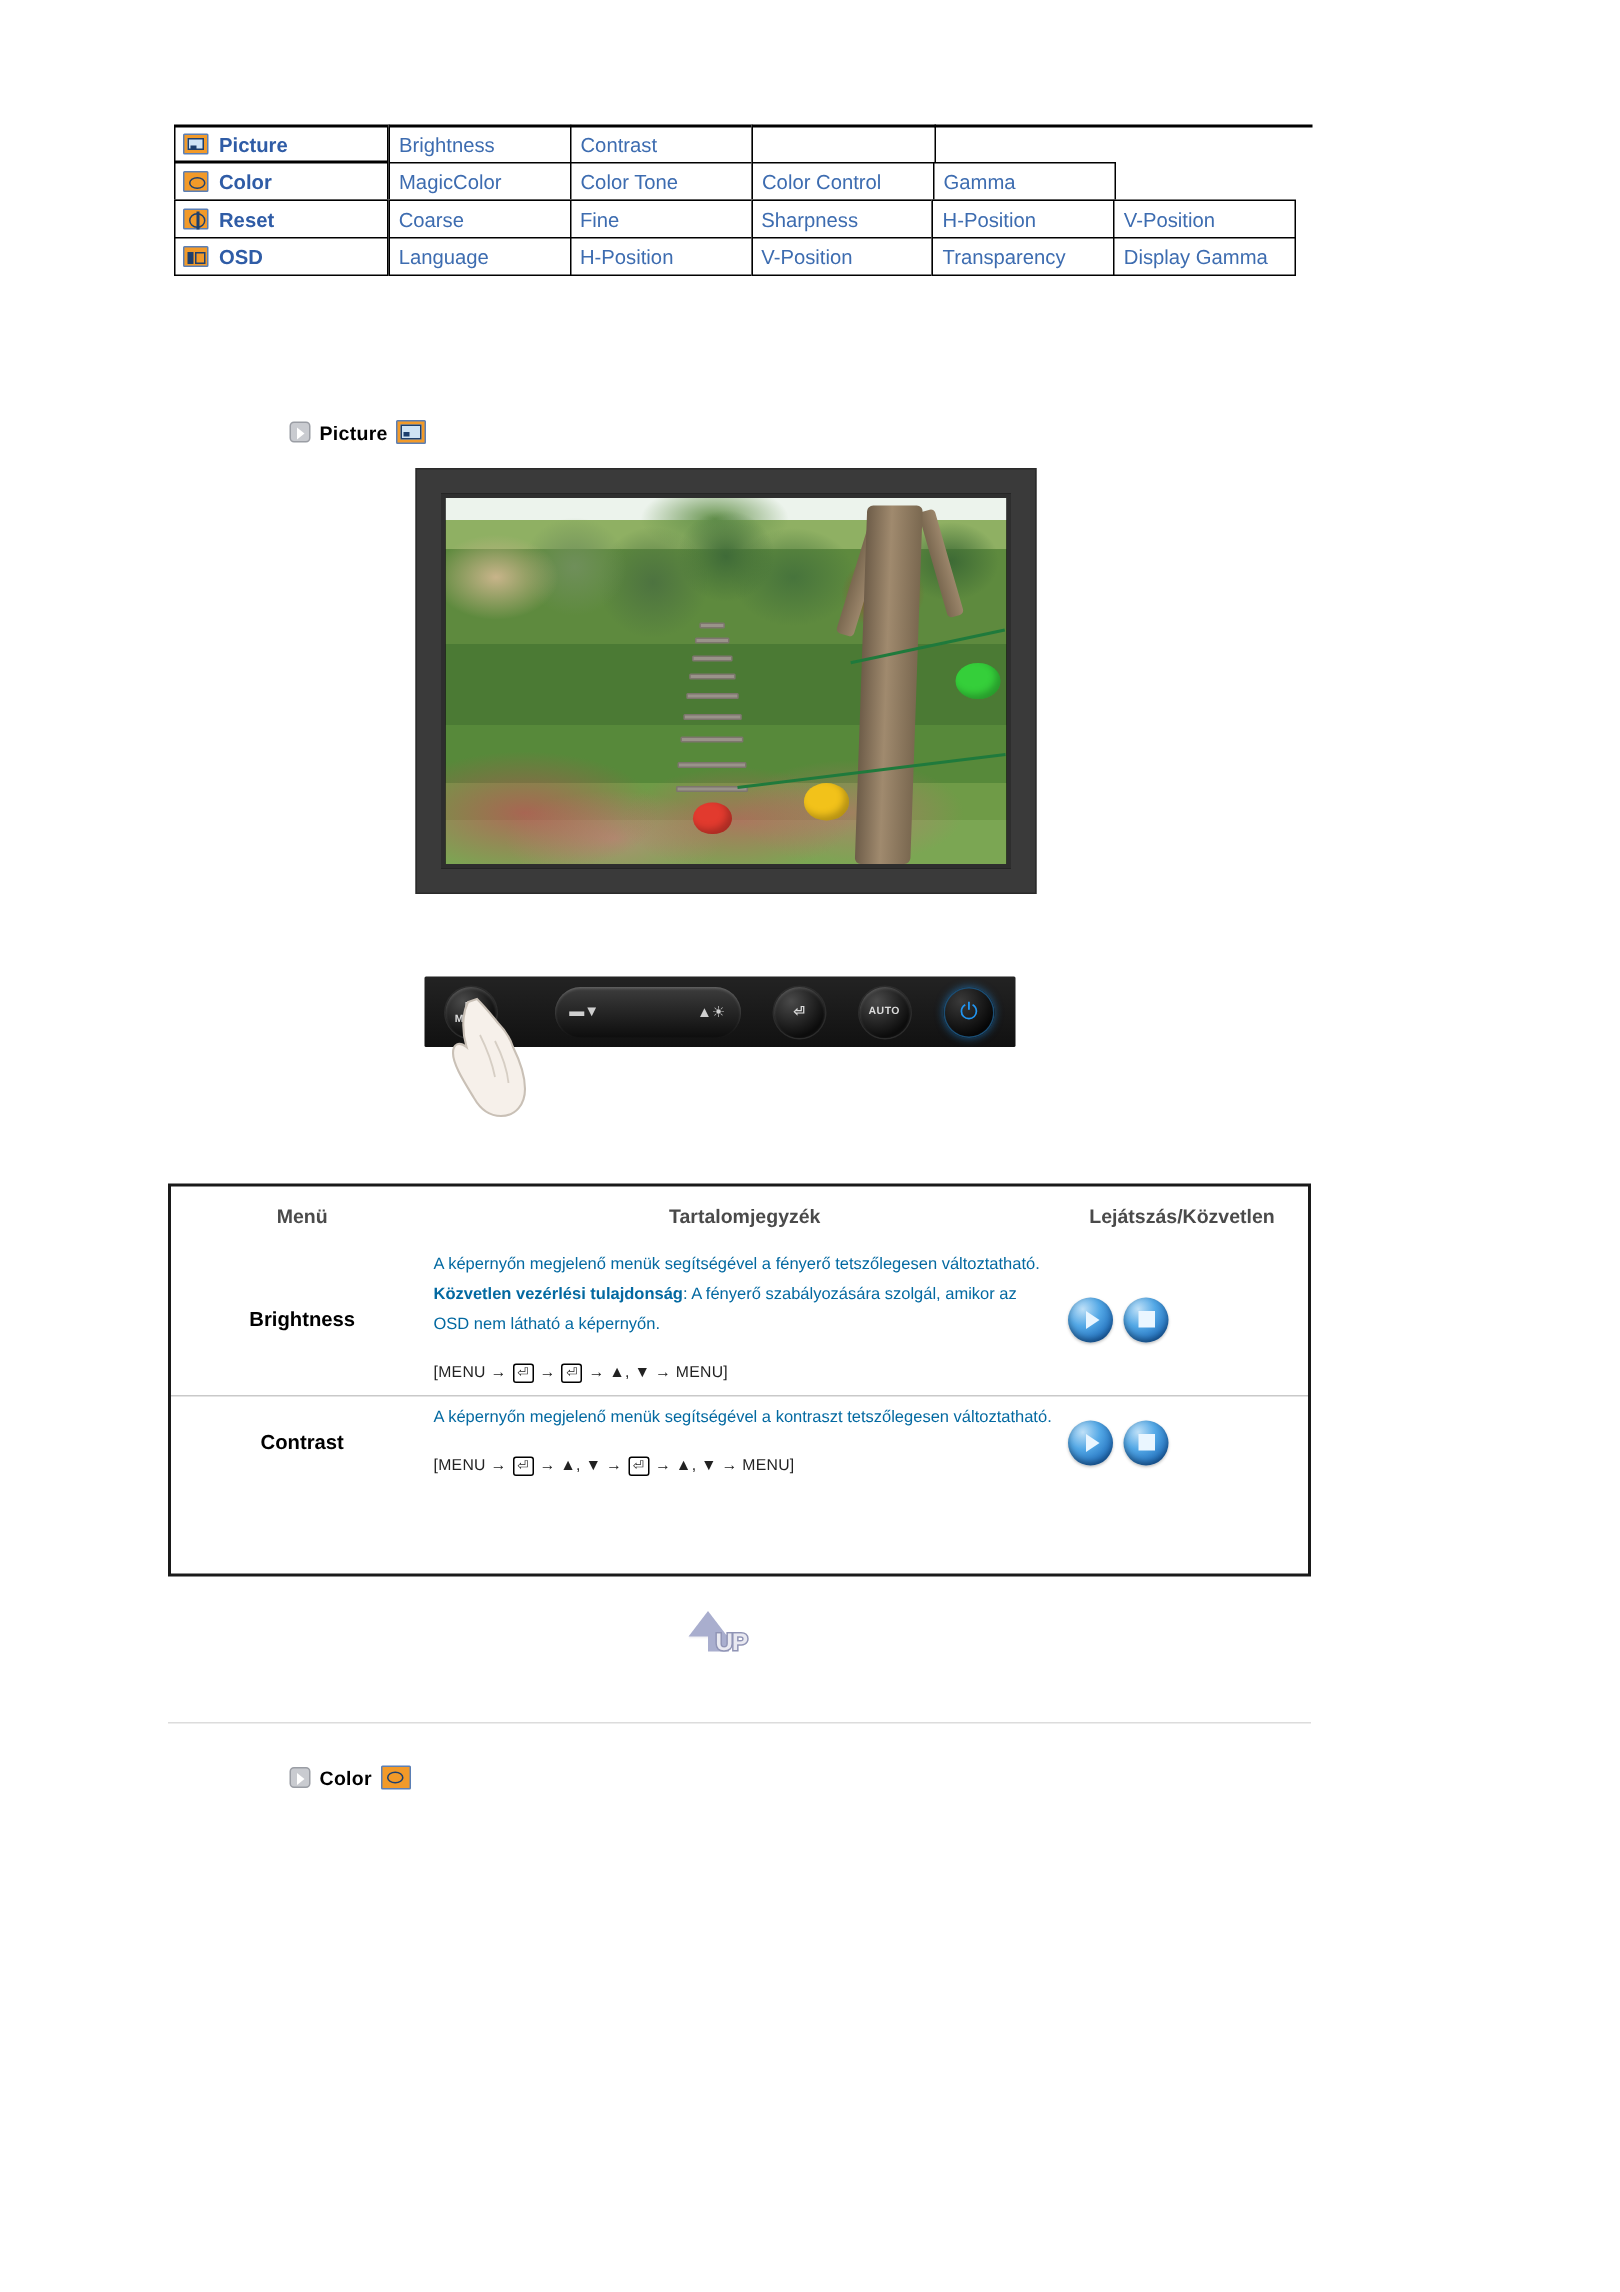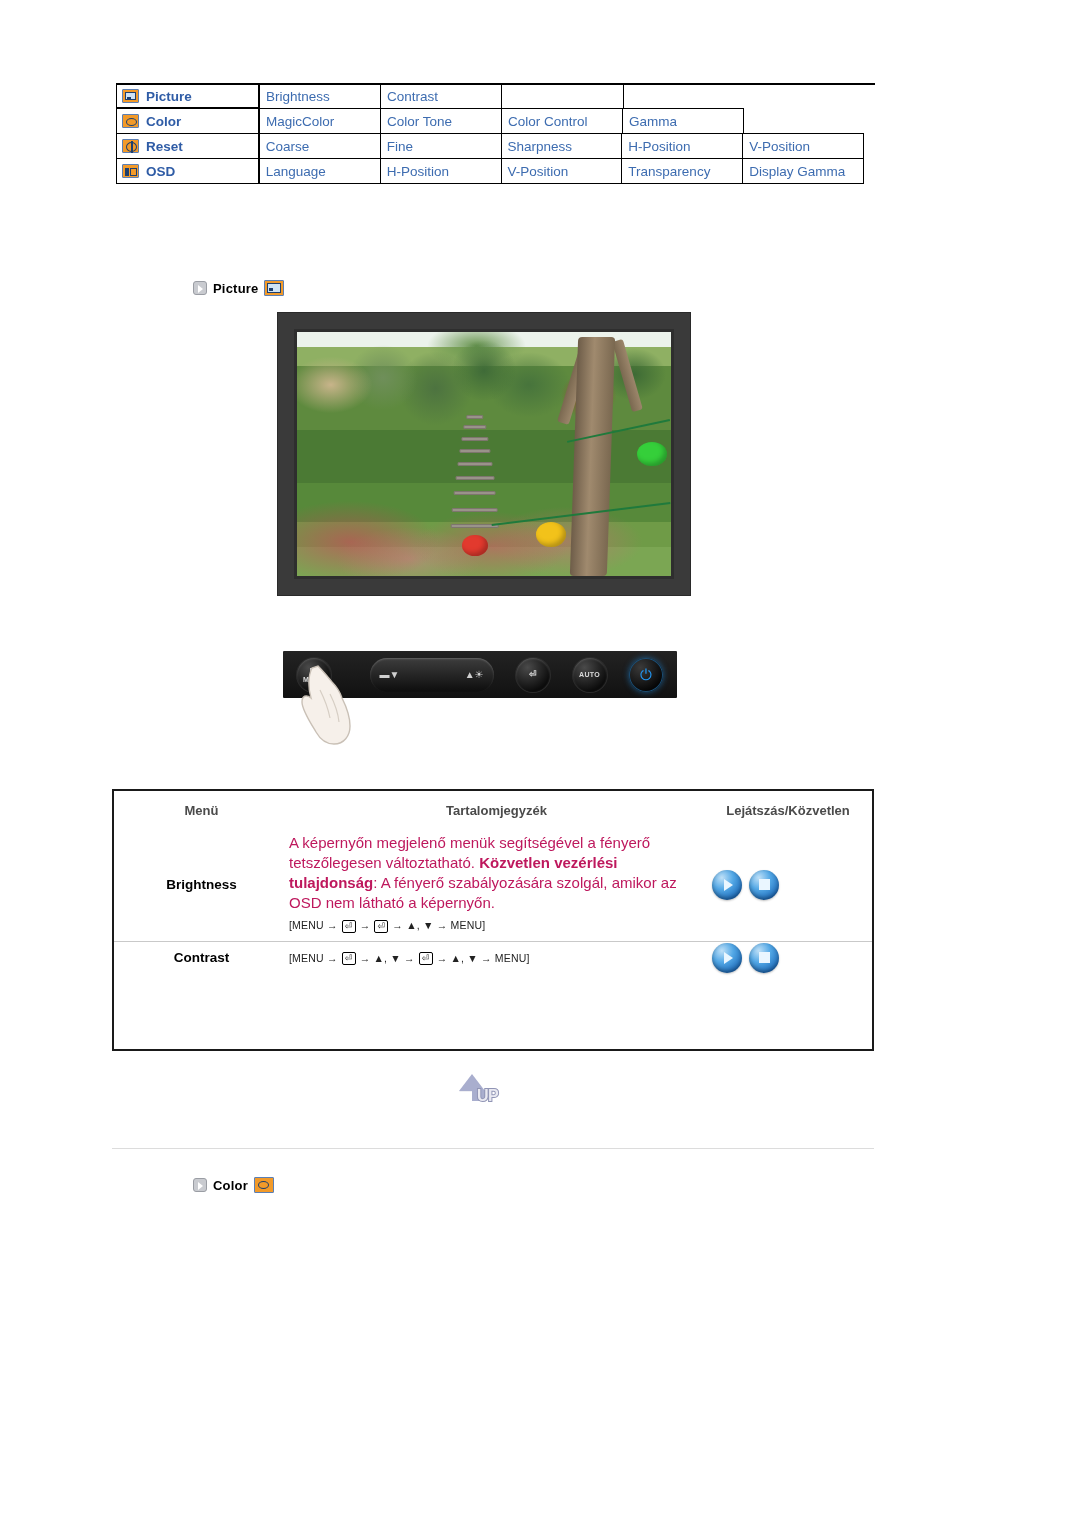--- a/index.html
+++ b/index.html
@@ -186,23 +186,23 @@
   .dh { font-size: 13px; font-weight: bold; color:#4a4a4a; }
   .dh.c1 { width: 175px; text-align:center; }
   .dh.c2 { width: 415px; text-align:center; }
   .dh.c3 { width: 168px; text-align:center; }
   .desc-row { display:flex; }
   .desc-row.r2 { border-top: 1px solid #c9c9c9; }
   .dc1 { width:175px; display:flex; align-items:center; justify-content:center;
          font-size:13.5px; font-weight:bold; color:#000; }
   .dc2 { width:415px; padding: 4px 0 8px 0; }
   .dc3 { width:168px; display:flex; align-items:center; justify-content:flex-start; gap:7px; padding-left:8px; }
-  .dtext { font-size:15px; color:#be185d; line-height:20px; }
+  .dtext { font-size:11px; color:#0369a1; line-height:20px; }
   .dtext b { font-weight:bold; }
-  .dpath { font-size:10.5px; color:#222; margin-top:6px; letter-spacing:.2px; white-space:nowrap; }
+  .dpath { font-size:10.5px; color:#222; margin-top:16px; letter-spacing:.2px; white-space:nowrap; }
   .key {
     display:inline-block; border:1px solid #000; border-radius:2px;
     padding:0 2px; font-size:9px; line-height:11px; vertical-align:middle;
     background:#fff; margin:0 1px;
   }
   .ball {
     width: 30px; height: 30px; border-radius: 50%;
     background: radial-gradient(circle at 33% 26%, #bfe0f7 0%, #53a8e6 38%, #1c69b8 80%, #134a86 100%);
     box-shadow: inset 0 -2px 4px rgba(0,0,0,.35), 0 1px 2px rgba(0,0,0,.25);
     display:flex; align-items:center; justify-content:center; flex:0 0 auto;
@@ -389,20 +389,23 @@
           </div>
         <div class="ball">
             <span class="sq"></span>
           </div>
       </div>
     </div>
 
     <div class="desc-row r2">
       <div class="dc1">Contrast</div>
       <div class="dc2">
+        <div class="dtext">
+          <span>A képernyőn megjelenő menük segítségével a kontraszt tetszőlegesen változtatható.</span>
+        </div>
         <div class="dpath">[MENU&nbsp;→&nbsp;<span class="key">⏎</span>&nbsp;→&nbsp;▲,&nbsp;▼&nbsp;→&nbsp;<span class="key">⏎</span>&nbsp;→&nbsp;▲,&nbsp;▼&nbsp;→&nbsp;MENU]</div>
       </div>
       <div class="dc3">
         <div class="ball">
             <span class="tri"></span>
           </div>
         <div class="ball">
             <span class="sq"></span>
           </div>
       </div>

